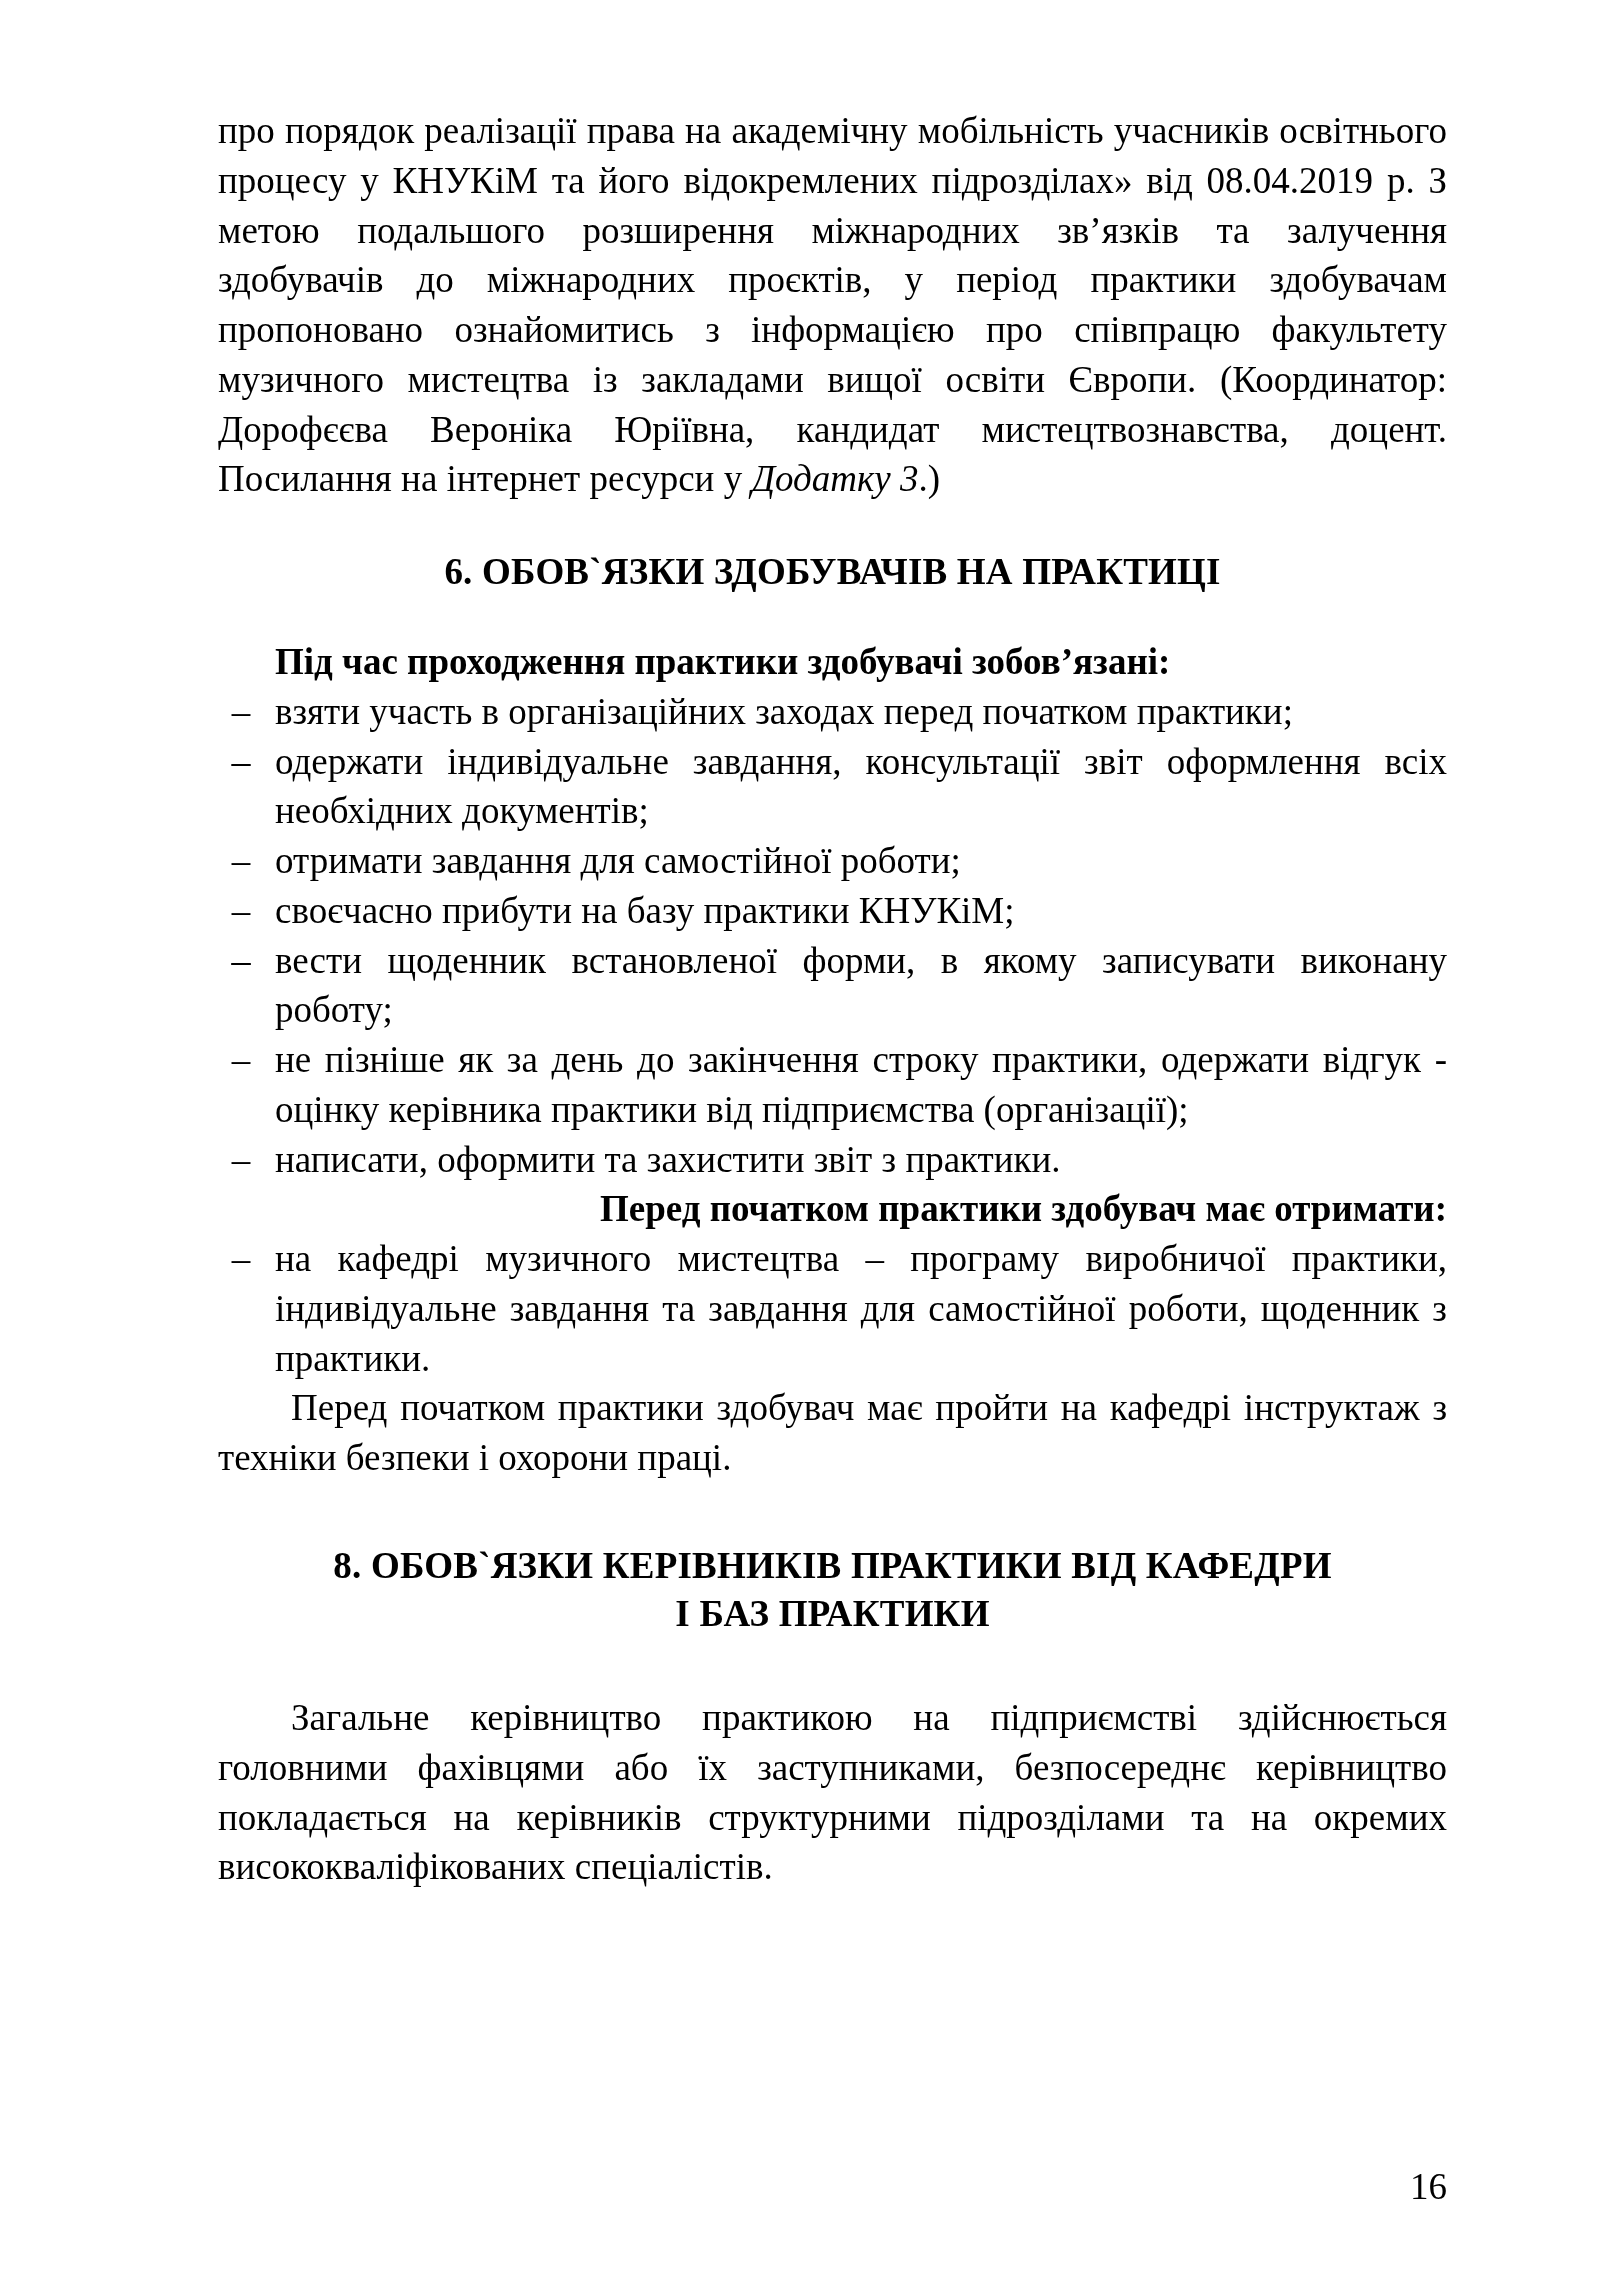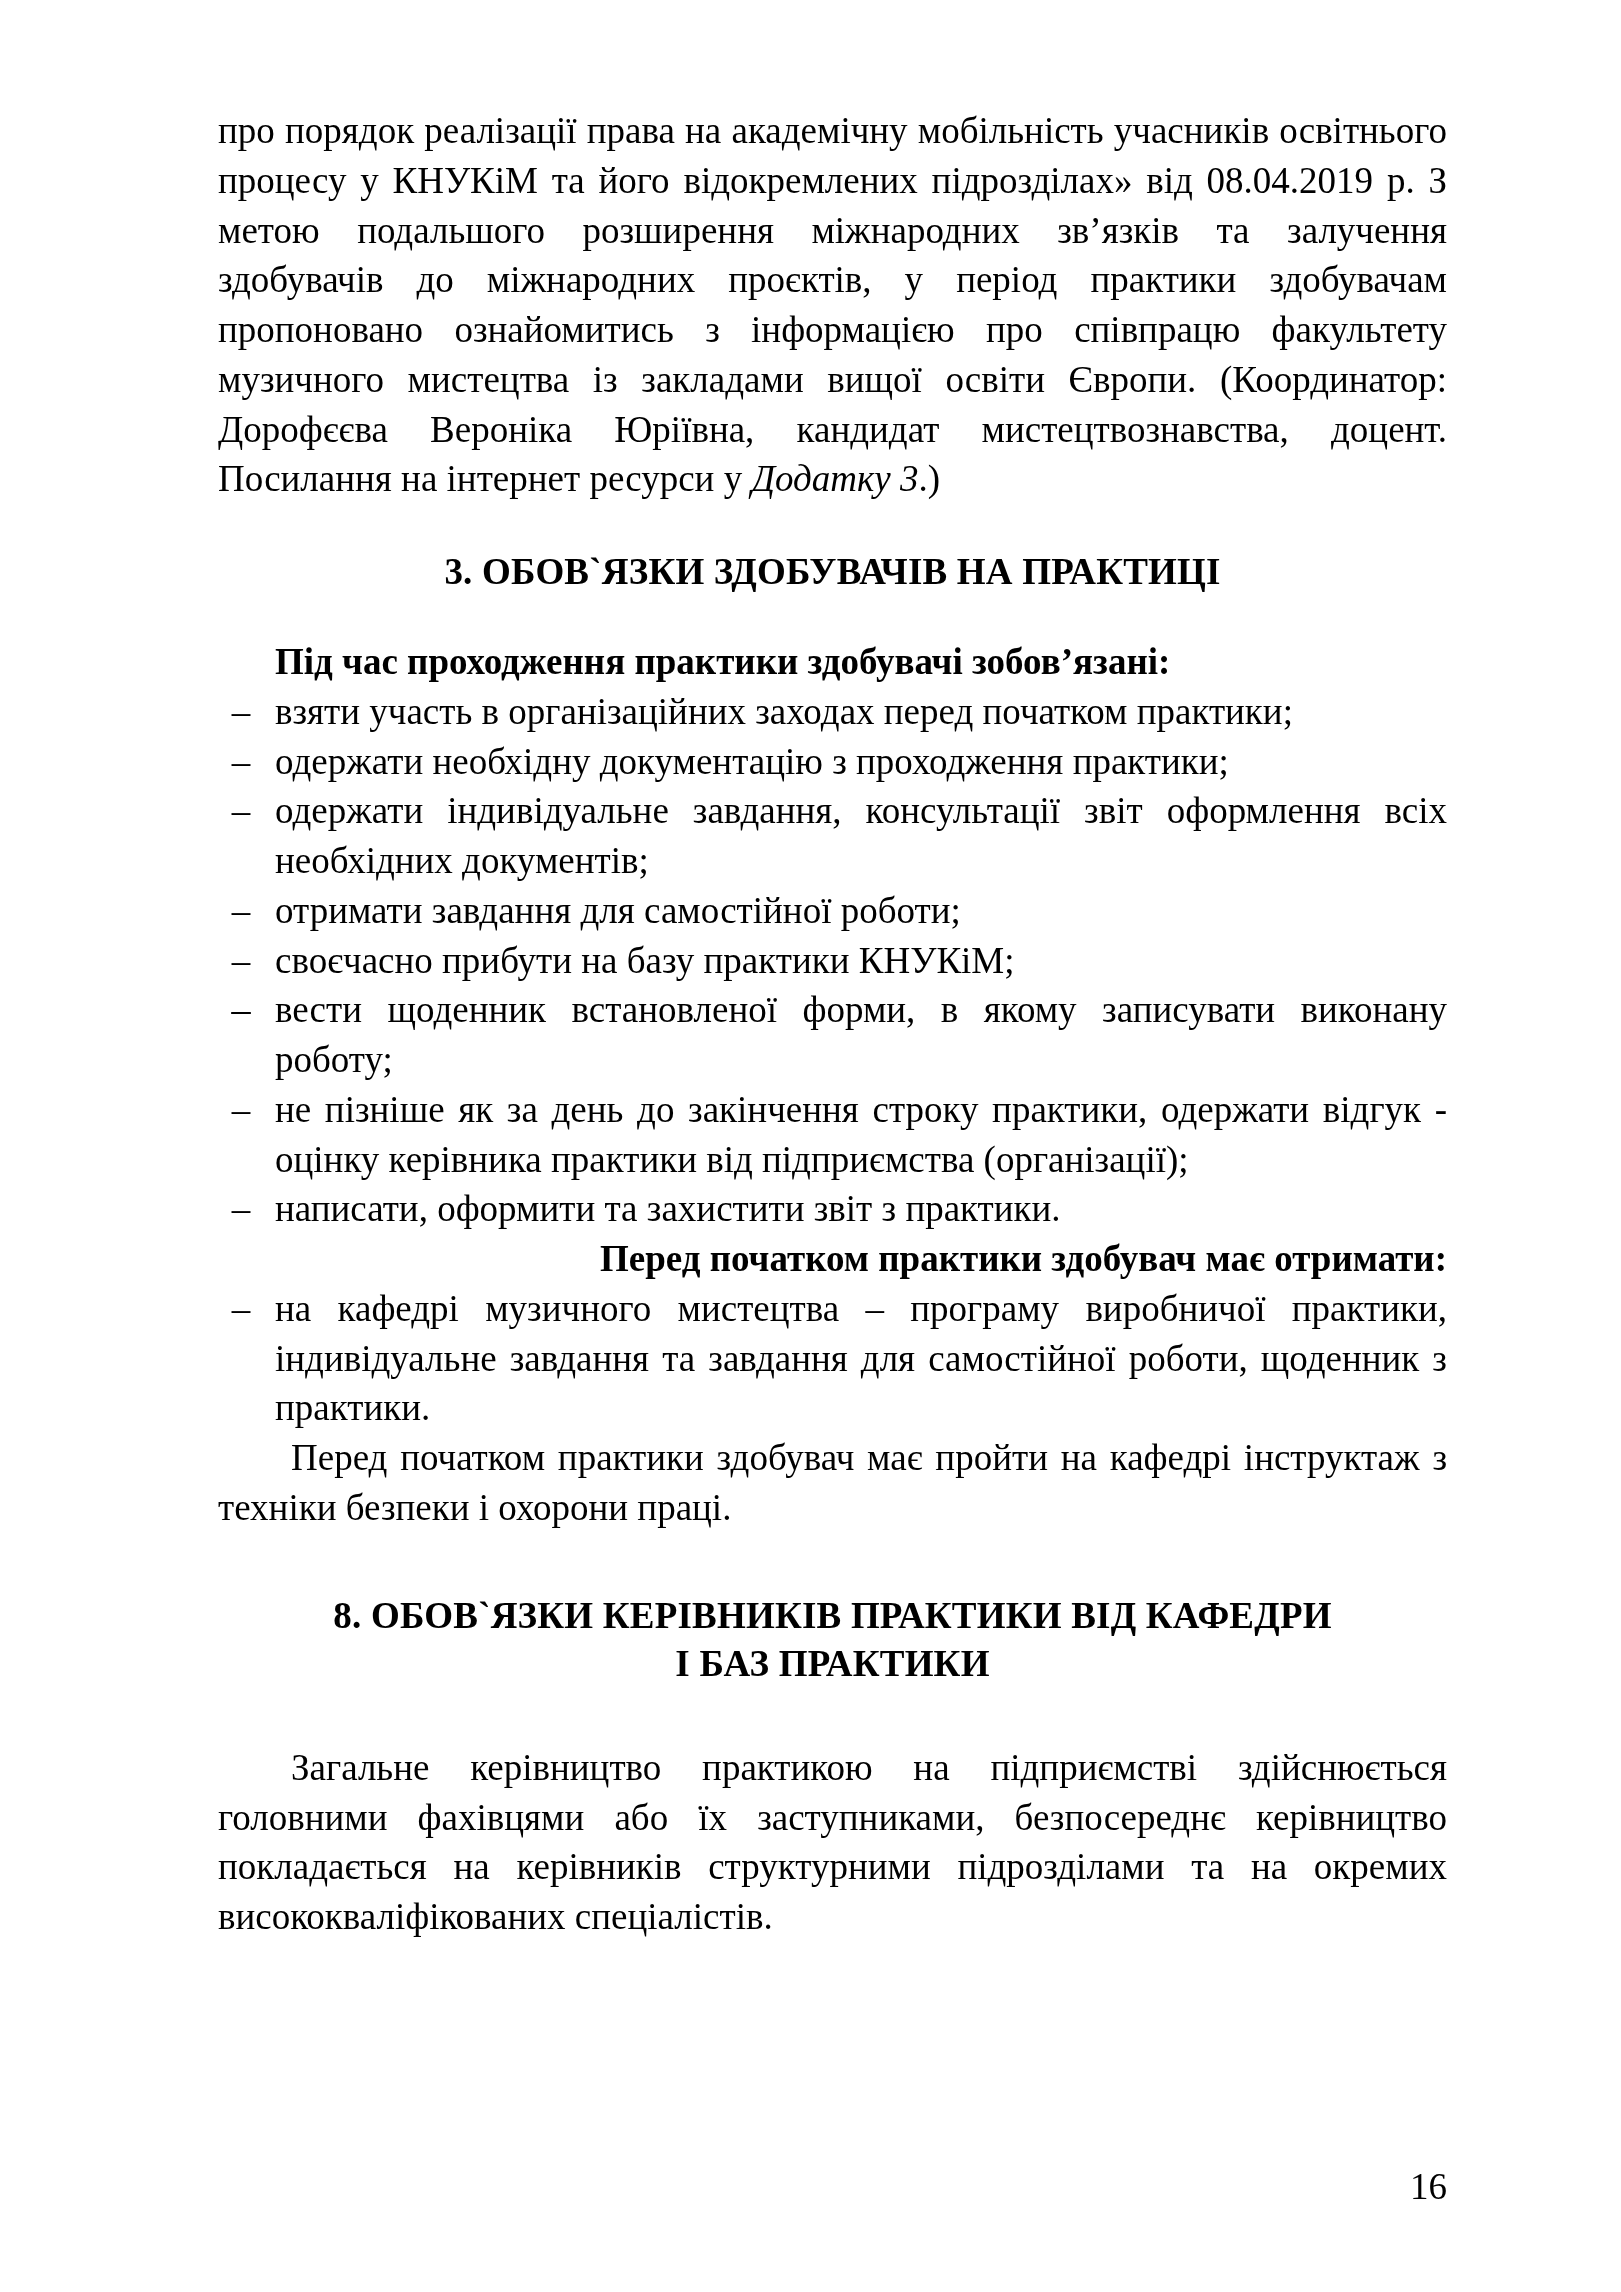--- a/index.html
+++ b/index.html
@@ -99,30 +99,30 @@
 </head>
 <body>
 
 <div class="page">
 
   <div class="body-text">
 
     <p class="para no-stretch"><span>про порядок реалізації права на академічну мобільність учасників освітнього процесу у КНУКіМ та його відокремлених підрозділах» від 08.04.2019 р. З метою подальшого розширення міжнародних зв’язків та залучення здобувачів до міжнародних проєктів, у період практики здобувачам пропоновано ознайомитись з інформацією про співпрацю факультету музичного мистецтва із закладами вищої освіти Європи. (Координатор: Дорофєєва Вероніка Юріївна, кандидат мистецтвознавства, доцент. Посилання на інтернет ресурси у </span><span class="italic">Додатку 3</span><span>.)</span></p>
 
     <div class="heading-block-7">
-      <h2 class="section-heading">3. ОБОВ`ЯЗКИ ЗДОБУВАЧІВ НА ПРАКТИЦІ</h2>
+      <h2 class="section-heading">6. ОБОВ`ЯЗКИ ЗДОБУВАЧІВ НА ПРАКТИЦІ</h2>
     </div>
 
     <div class="gap-md"></div>
 
     <p class="bold-lead">Під час проходження практики здобувачі зобов’язані:</p>
 
     <ul class="dash-list">
       <li class="no-stretch"><span class="dash-marker">–</span><span>взяти участь в організаційних заходах перед початком практики;</span></li>
-      <li class="no-stretch"><span class="dash-marker">–</span><span>одержати необхідну документацію з проходження практики;</span></li>
+      <li class="no-stretch"><span class="dash-marker">–</span></li>
       <li class="no-stretch"><span class="dash-marker">–</span><span>одержати індивідуальне завдання, консультації звіт оформлення всіх необхідних документів;</span></li>
       <li class="no-stretch"><span class="dash-marker">–</span><span>отримати завдання для самостійної роботи;</span></li>
       <li class="no-stretch"><span class="dash-marker">–</span><span>своєчасно прибути на базу практики КНУКіМ;</span></li>
       <li class="no-stretch"><span class="dash-marker">–</span></li>
       <li class="no-stretch"><span class="dash-marker">–</span></li>
       <li class="no-stretch"><span class="dash-marker">–</span><span>вести щоденник встановленої форми, в якому записувати виконану роботу;</span></li>
       <li class="no-stretch"><span class="dash-marker">–</span><span>не пізніше як за день до закінчення строку практики, одержати відгук - оцінку керівника практики від підприємства (організації);</span></li>
       <li class="no-stretch"><span class="dash-marker">–</span><span>написати, оформити та захистити звіт з практики.</span></li>
     </ul>
 

